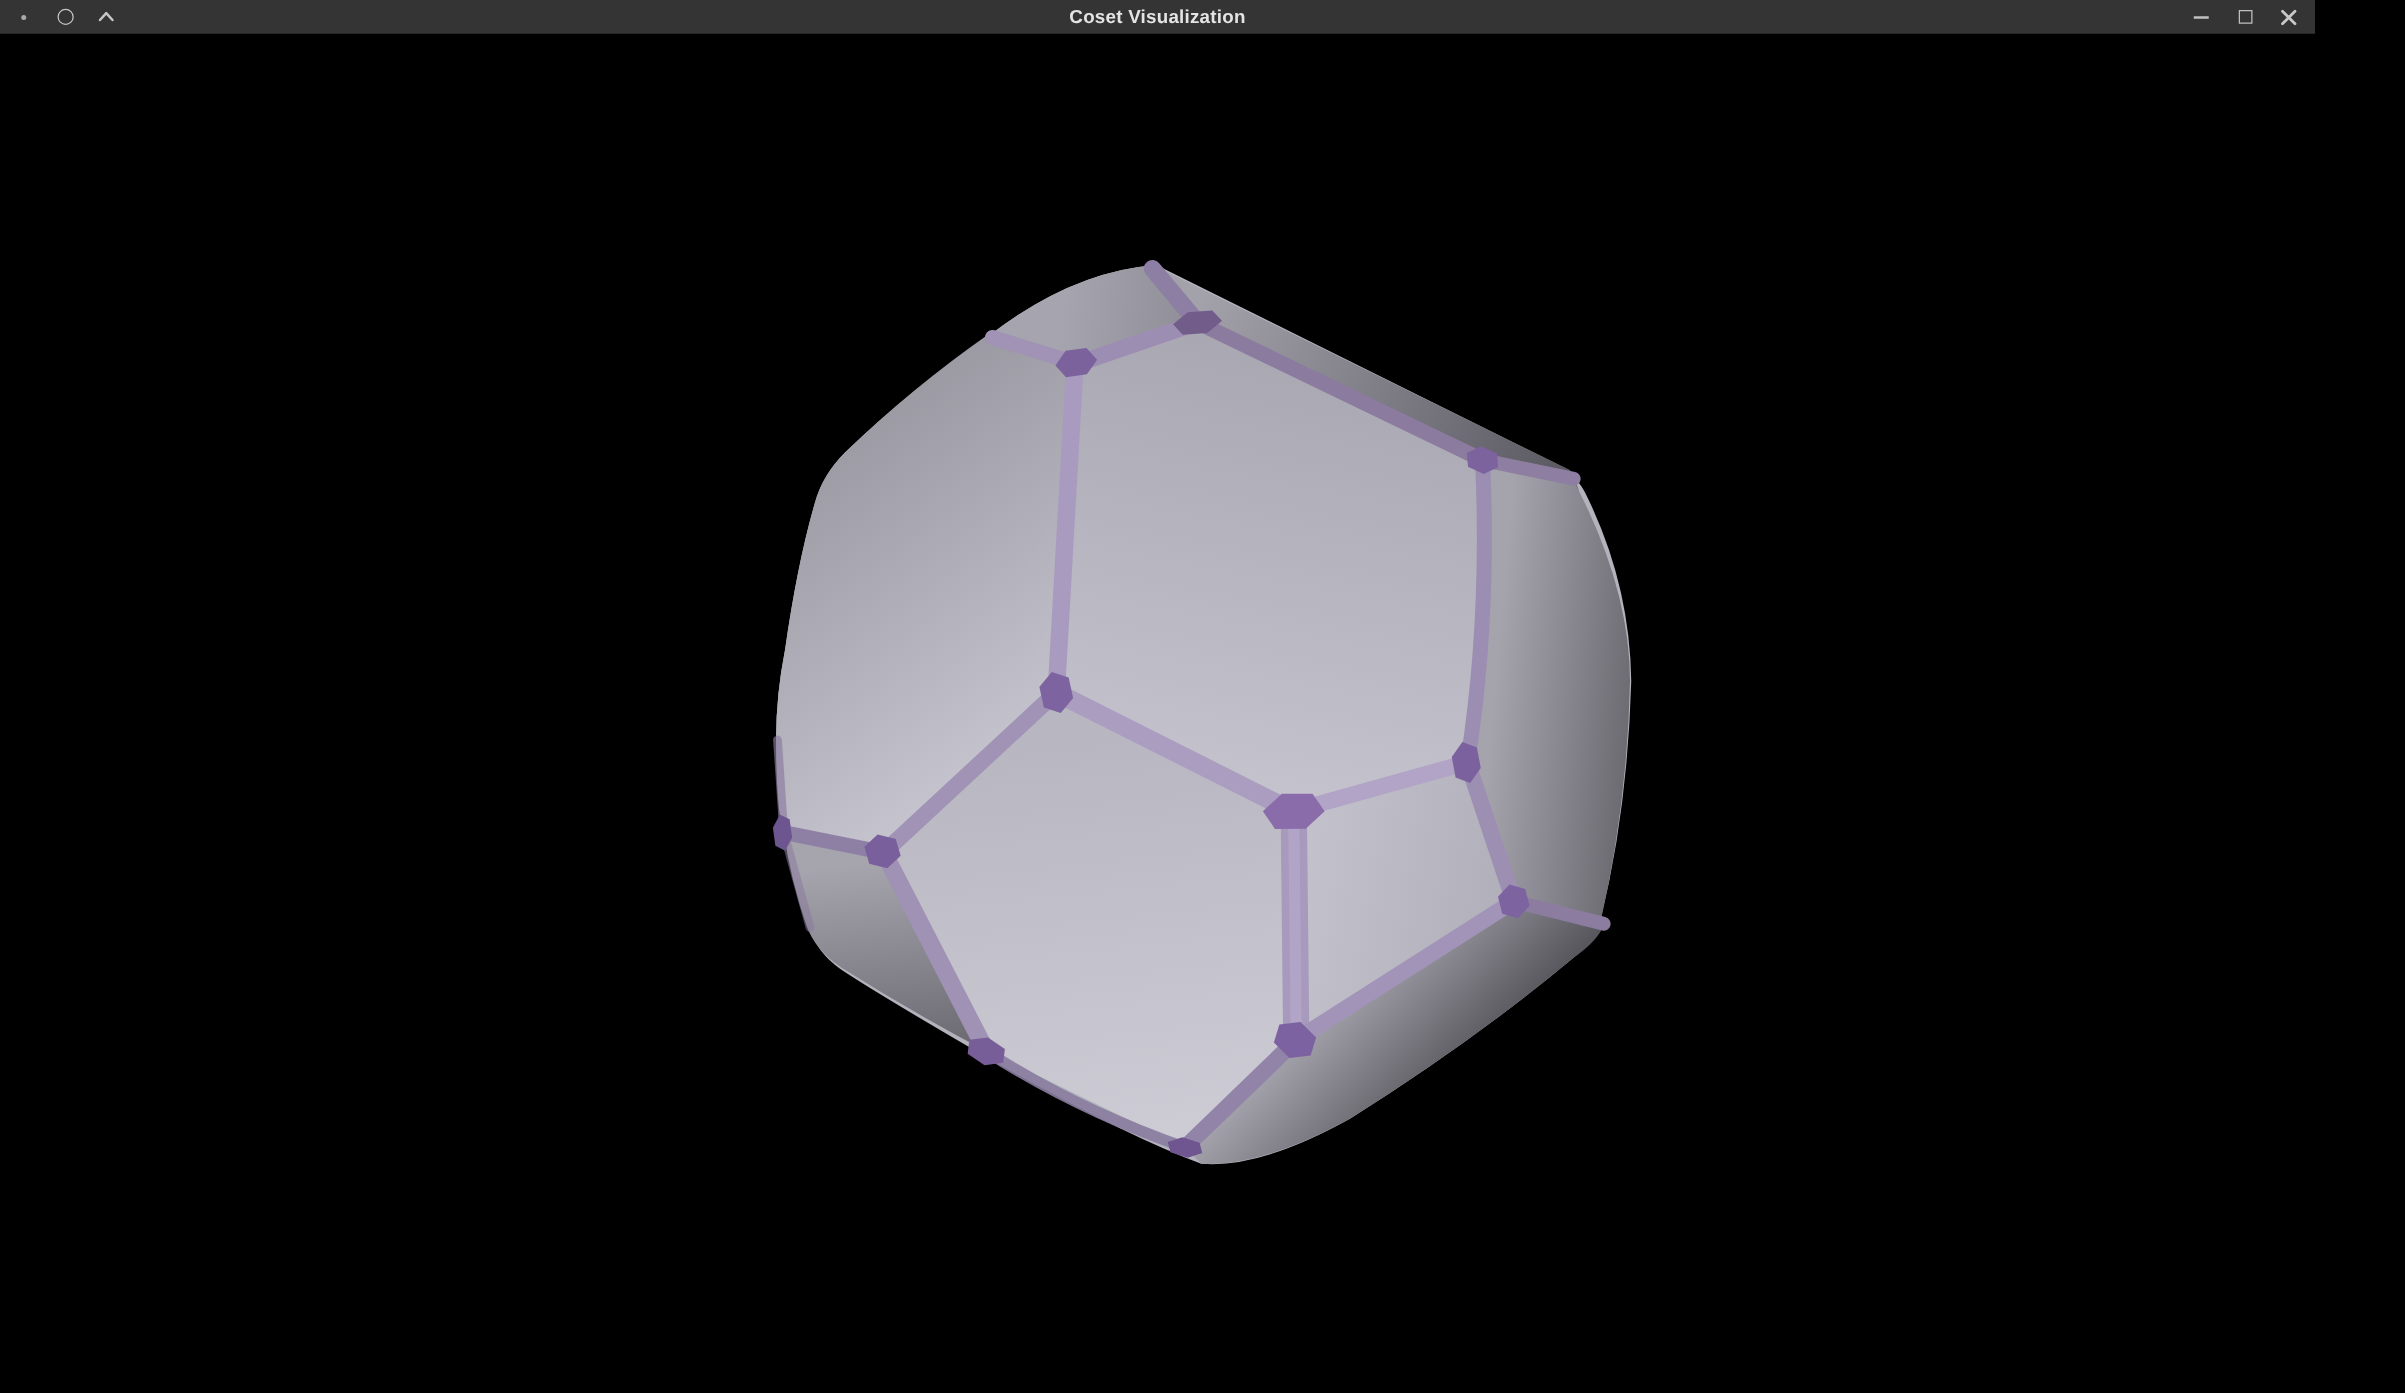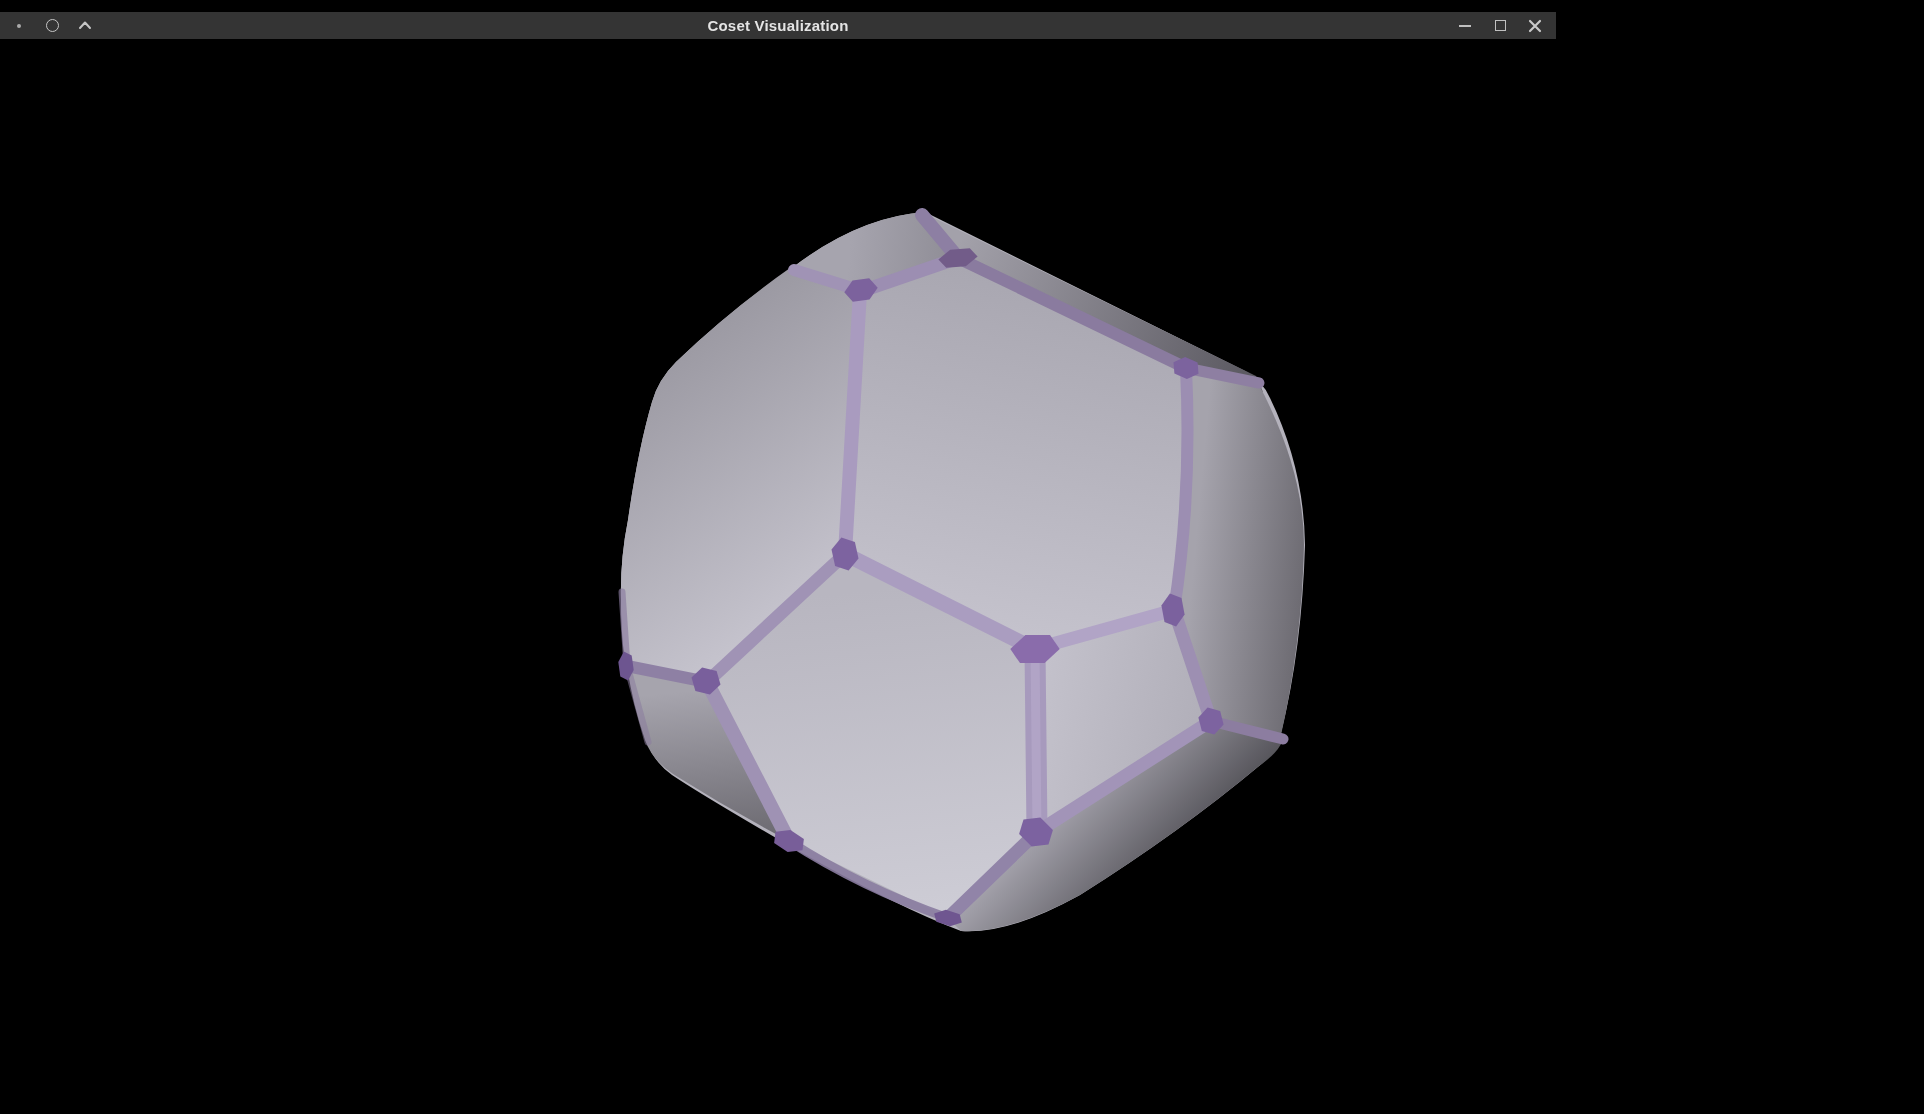--- a/index.html
+++ b/index.html
@@ -1,19 +1,19 @@
 <!DOCTYPE html>
 <html><head>
 <meta charset="utf-8">
 <style>
   html,body{margin:0;padding:0;background:#000;width:1924px;height:1114px;overflow:hidden;
             font-family:"Liberation Sans",sans-serif;}
   .window{position:relative;width:1924px;height:1114px;background:#000;}
   .viewport{position:absolute;top:0;left:0;width:1924px;height:1114px;}
-  .titlebar{position:absolute;top:12px;left:0;width:1556px;height:27px;background:#343434;
+  .titlebar{position:absolute;top:0;left:0;width:1852px;height:27px;background:#343434;
             display:flex;align-items:center;z-index:5;}
   .tb-left{position:absolute;left:0;top:0;height:27px;display:flex;align-items:center;gap:17px;padding-left:11px;}
   .tb-right{position:absolute;right:0;top:0;height:27px;display:flex;align-items:center;gap:19px;padding-right:13px;}
   .tb-title{position:absolute;left:0;top:0;width:100%;height:27px;display:flex;align-items:center;
             justify-content:center;font-size:15px;font-weight:bold;color:#e4e4e4;letter-spacing:.2px;}
   .icon-btn{display:flex;align-items:center;justify-content:center;width:16px;height:16px;cursor:default;}
   .dot{width:4px;height:4px;border-radius:50%;background:#aaaaaa;}
   .circle{width:11px;height:11px;border:1.7px solid #c6c6c6;border-radius:50%;}
   .minus{width:12px;height:2px;background:#c0c0c0;}
   .maxbox{width:9px;height:9px;border:1.6px solid #c0c0c0;}

